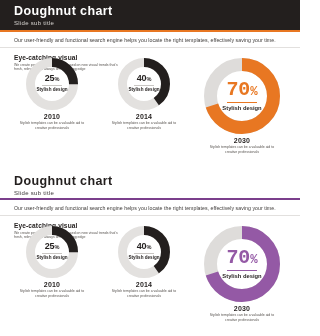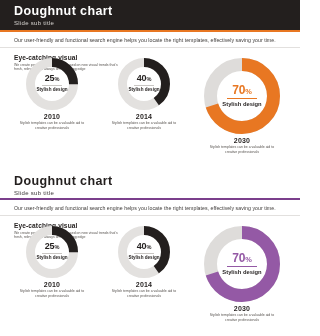--- a/index.html
+++ b/index.html
@@ -120,21 +120,21 @@
     color: #231f1e;
     text-align: center;
     line-height: 1.05;
   }
 
   
   .sz-sm .dpct { font-size: 9px; }
   .sz-sm .dsep { width: 20px; }
   .sz-sm .dname { font-size: 4.6px; }
   
-  .sz-lg .dpct { font-size: 12px; }
+  .sz-lg .dpct { font-size: 20px; font-family: Liberation Mono, monospace; }
   .sz-lg .dsep { width: 30px; }
   .sz-lg .dname { font-size: 5.8px; }
 
   .year {
     font-size: 7px;
     font-weight: bold;
     color: #231f1e;
     margin-top: 3px;
     letter-spacing: .2px;
   }

